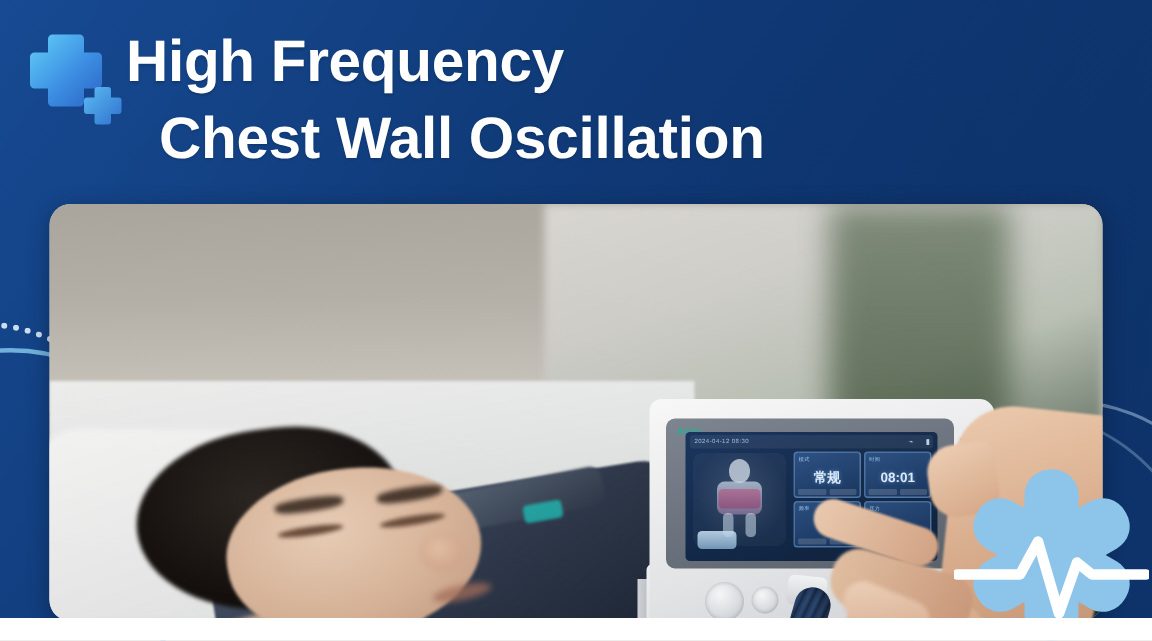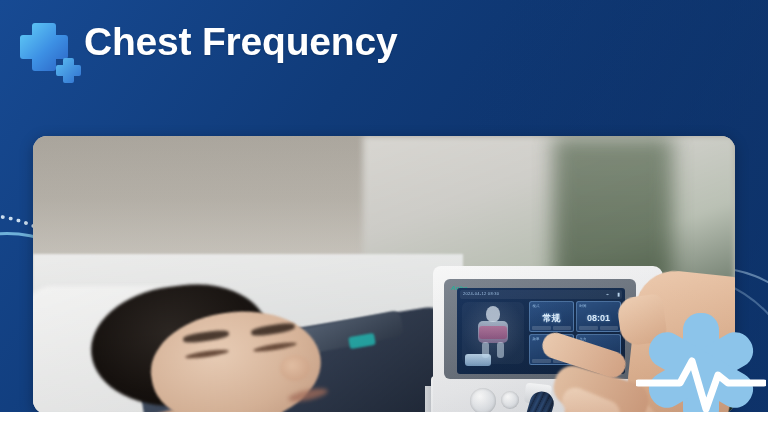--- a/index.html
+++ b/index.html
@@ -239,21 +239,22 @@
       <linearGradient id="gx2" x1="0" y1="0" x2="1" y2="1">
         <stop offset="0%" stop-color="#5bbdf2"></stop>
         <stop offset="100%" stop-color="#3070cf"></stop>
       </linearGradient>
     </defs>
     <path d="M17 5 h18 a3 3 0 0 1 3 3 v9 h9 a3 3 0 0 1 3 3 v18 a3 3 0 0 1 -3 3 h-9 v9 a3 3 0 0 1 -3 3 h-18 a3 3 0 0 1 -3 -3 v-9 h-9 a3 3 0 0 1 -3 -3 v-18 a3 3 0 0 1 3 -3 h9 v-9 a3 3 0 0 1 3 -3 z" fill="url(#gx)"></path>
     <path d="M47 40 h7 a2 2 0 0 1 2 2 v5 h5 a2 2 0 0 1 2 2 v7 a2 2 0 0 1 -2 2 h-5 v5 a2 2 0 0 1 -2 2 h-7 a2 2 0 0 1 -2 -2 v-5 h-5 a2 2 0 0 1 -2 -2 v-7 a2 2 0 0 1 2 -2 h5 v-5 a2 2 0 0 1 2 -2 z" fill="url(#gx2)"></path>
   </svg>
 
   <div class="headline">
-    <span>Chest Frequency</span>
+    <span>High Frequency</span>
+    <span class="l2">Chest Wall Oscillation</span>
   </div>
 
   <div class="photo">
 
     <div class="ph wall"></div>
     <div class="ph wall-r"></div>
     <div class="ph wall-green"></div>
     <div class="ph sheet"></div>
     <div class="ph pillow"></div>
 

